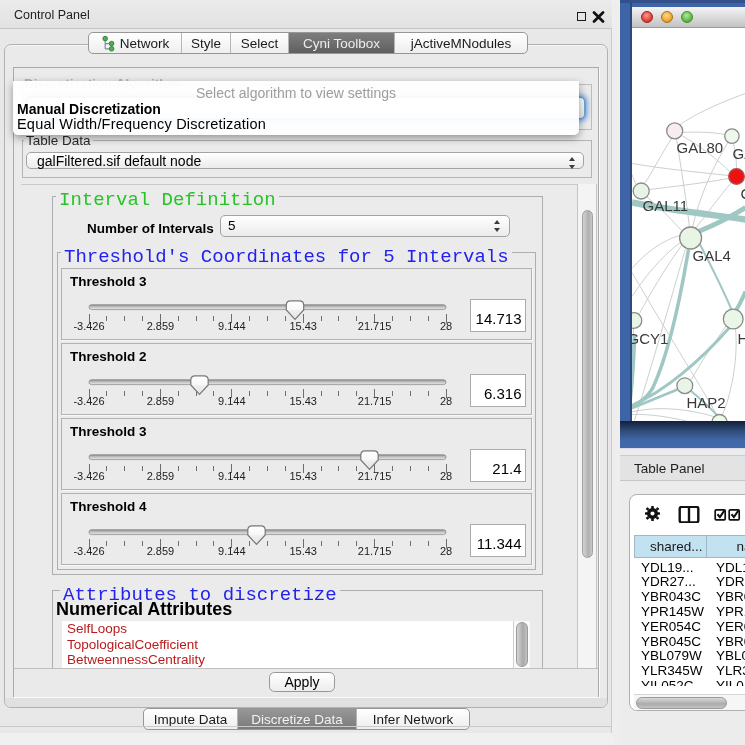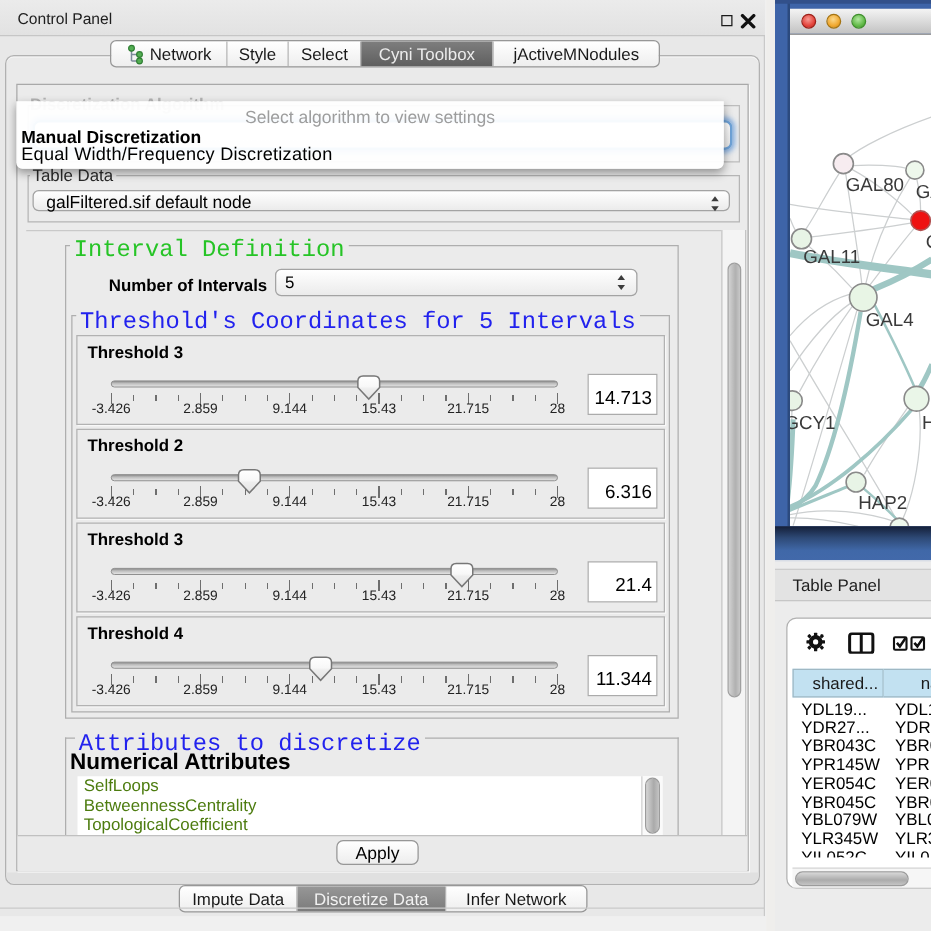--- a/index.html
+++ b/index.html
@@ -58,21 +58,21 @@
 .ttitle { position:absolute; font-size:19px; background:#ebebeb; padding:0 3px; white-space:nowrap;font-family:Liberation Mono, monospace; }
 
 
 .trow { position:absolute; left:61px; width:471px; height:72px; border:1px solid #b2b2b2; box-shadow:1px 1px 0 #f8f8f8; background:#ebebeb; }
 .tlabel { position:absolute; left:8px; top:5px; font-size:13.5px; font-weight:bold; color:#000; }
 .tfield { position:absolute; left:408px; top:30px; width:56px; height:33px; background:#ffffff; border:1px solid #ababab; font-size:15px; color:#000; text-align:right; padding:10px 3.5px 0 0; }
 .tsvg { position:absolute; left:61px; }
 .tick { font-family:"Liberation Sans",sans-serif; }
 
 
-#attr-list { left:62px; top:621px; width:468px; height:47px; background:#ffffff; font-size:13.5px; color:#4d7c0f; }
+#attr-list { left:62px; top:621px; width:468px; height:47px; background:#ffffff; font-size:13.5px; color:#b91c1c; }
 #attr-list div { padding-left:5px; height:15.5px; line-height:15.5px; }
 #attr-sb { left:513px; top:621px; width:17px; height:47px; background:#fafafa; border-left:1px solid #d0d0d0; }
 #attr-thumb { left:515.5px; top:622px; width:12px; height:45px; border-radius:6px; background:linear-gradient(90deg,#d5d5d5,#aaaaaa 60%,#c2c2c2); border:1px solid #9b9b9b; }
 
 
 #applystrip { left:14px; top:668px; width:584px; height:29px; background:#eaeaea; border-top:1px solid #c0c0c0; }
 #applybtn { left:269px; top:671.5px; width:66px; height:20px; border:1px solid #979797; border-radius:5.5px; background:linear-gradient(#ffffff,#ededed); font-size:14px; text-align:center; line-height:18.5px; color:#000; }
 
 #bottabs { left:143px; top:708px; }
 
@@ -320,22 +320,22 @@
       <text x="374.6" y="555" text-anchor="middle" class="tick">21.715</text>
       <text x="446.0" y="555" text-anchor="middle" class="tick">28</text>
     </g>
 </svg>
 
 <div class="abs tbox" style="left:52px;top:590px;width:491px;height:78px;border-bottom:none"></div>
 <div class="abs ttitle" style="left:60px;top:584px;color:#2222ee">Attributes to discretize</div>
 <div class="abs" style="left:56px;top:599px;font-size:18px;font-weight:bold;color:#000">Numerical Attributes</div>
 <div class="abs" id="attr-list">
     <div>SelfLoops</div>
+    <div>TopologicalCoefficient</div>
     <div>BetweennessCentrality</div>
-    <div>TopologicalCoefficient</div>
   </div>
 <div class="abs" id="attr-sb"></div>
 <div class="abs" id="attr-thumb"></div>
 
 <div class="abs" id="applystrip"></div>
 <div class="abs" id="applybtn">Apply</div>
 
 <div class="abs seg" id="bottabs">
   <div style="width:94px">Impute Data</div>
   <div style="width:119px" class="on2">Discretize Data</div>

